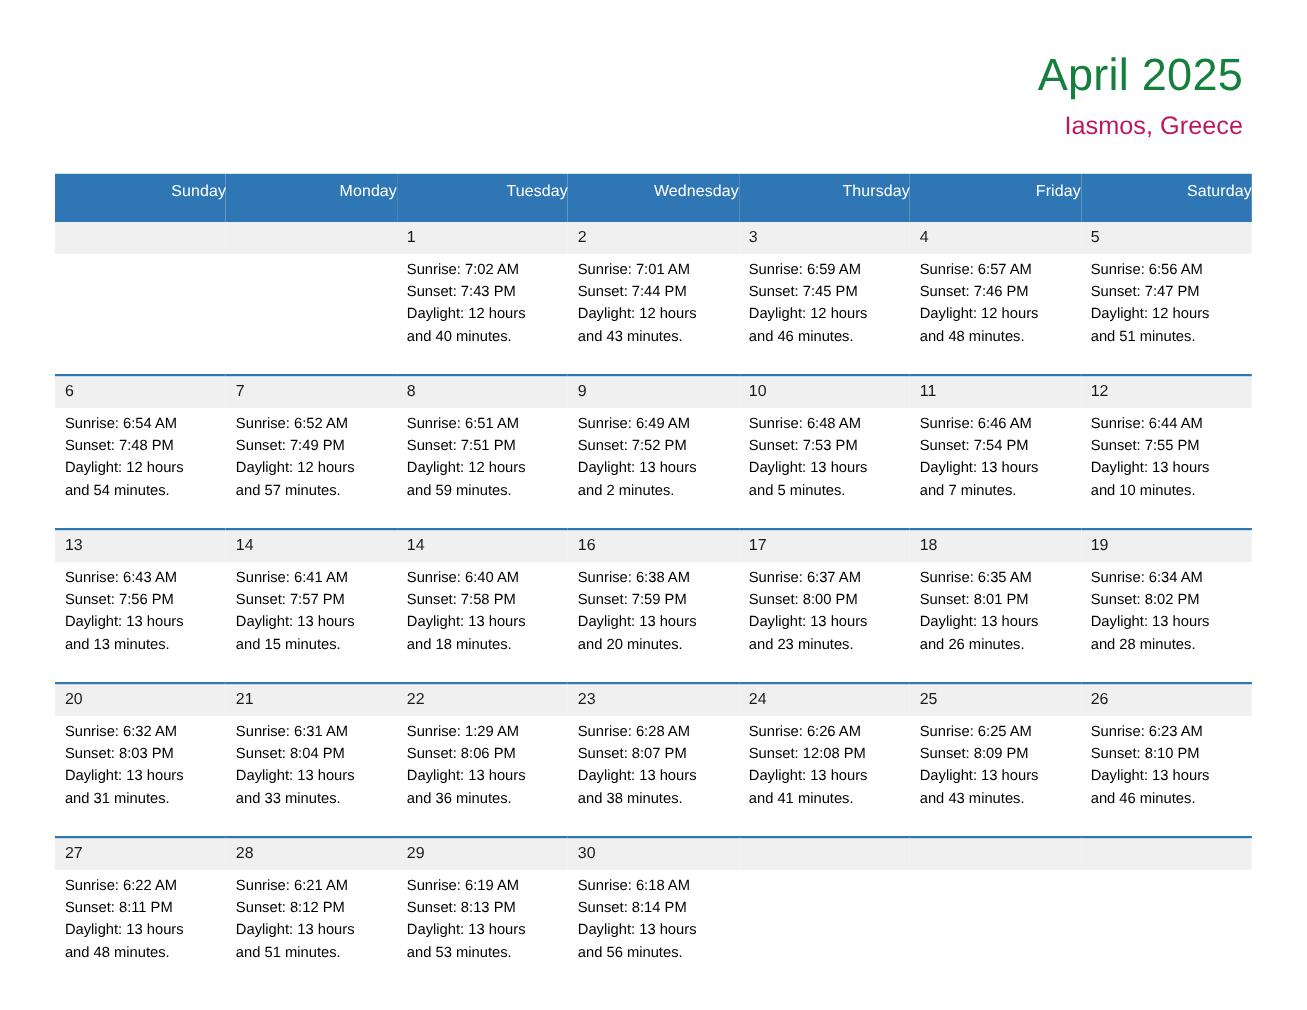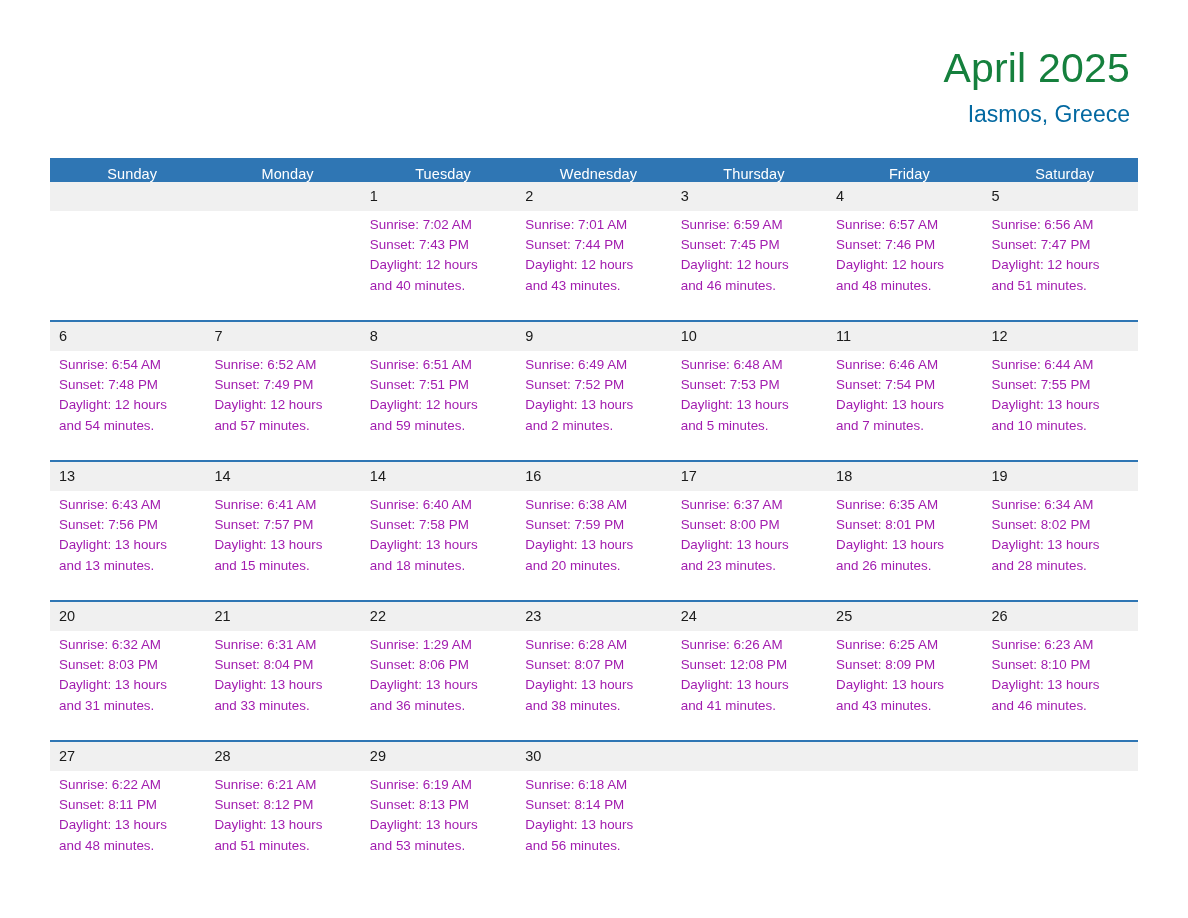--- a/index.html
+++ b/index.html
@@ -79,21 +79,21 @@
     line-height: 48px;
     font-weight: 400;
     color: #15803d;
     letter-spacing: 0.2px;
   }
   .title-sub {
     margin-top: 9px;
     font-size: 23px;
     line-height: 27px;
     font-weight: 400;
-    color: #0369a1;
+    color: #be185d;
   }
 
   
   .calendar {
     position: absolute;
     left: 50px;
     top: 158px;
     width: 1088px;
   }
 
@@ -101,22 +101,22 @@
     width: 100%;
     border-collapse: collapse;
     table-layout: fixed;
   }
 
   .cal-table th {
     background: #2f76b4;
     color: #ffffff;
     font-size: 14.5px;
     font-weight: 400;
-    text-align: center;
-    padding: 8px 0 0 9px;
+    text-align: right;
+    padding: 8px 0 20px 9px;
     height: 16px;
     vertical-align: middle;
     letter-spacing: 0.1px;
   }
 
   
   tr.dates-row td {
     background: #f0f0f0;
     font-size: 14.5px;
     color: #1a1a1a;
@@ -127,21 +127,21 @@
   }
   tr.dates-row.first td {
     border-top: none;
   }
 
   
   tr.info-row td {
     background: #ffffff;
     font-size: 13.4px;
     line-height: 20.2px;
-    color: #a21caf;
+    color: #000000;
     padding: 4px 6px 14px 9px;
     vertical-align: top;
     height: 91px;
   }
 
   .info-line {
     display: block;
     white-space: nowrap;
   }
 </style>

